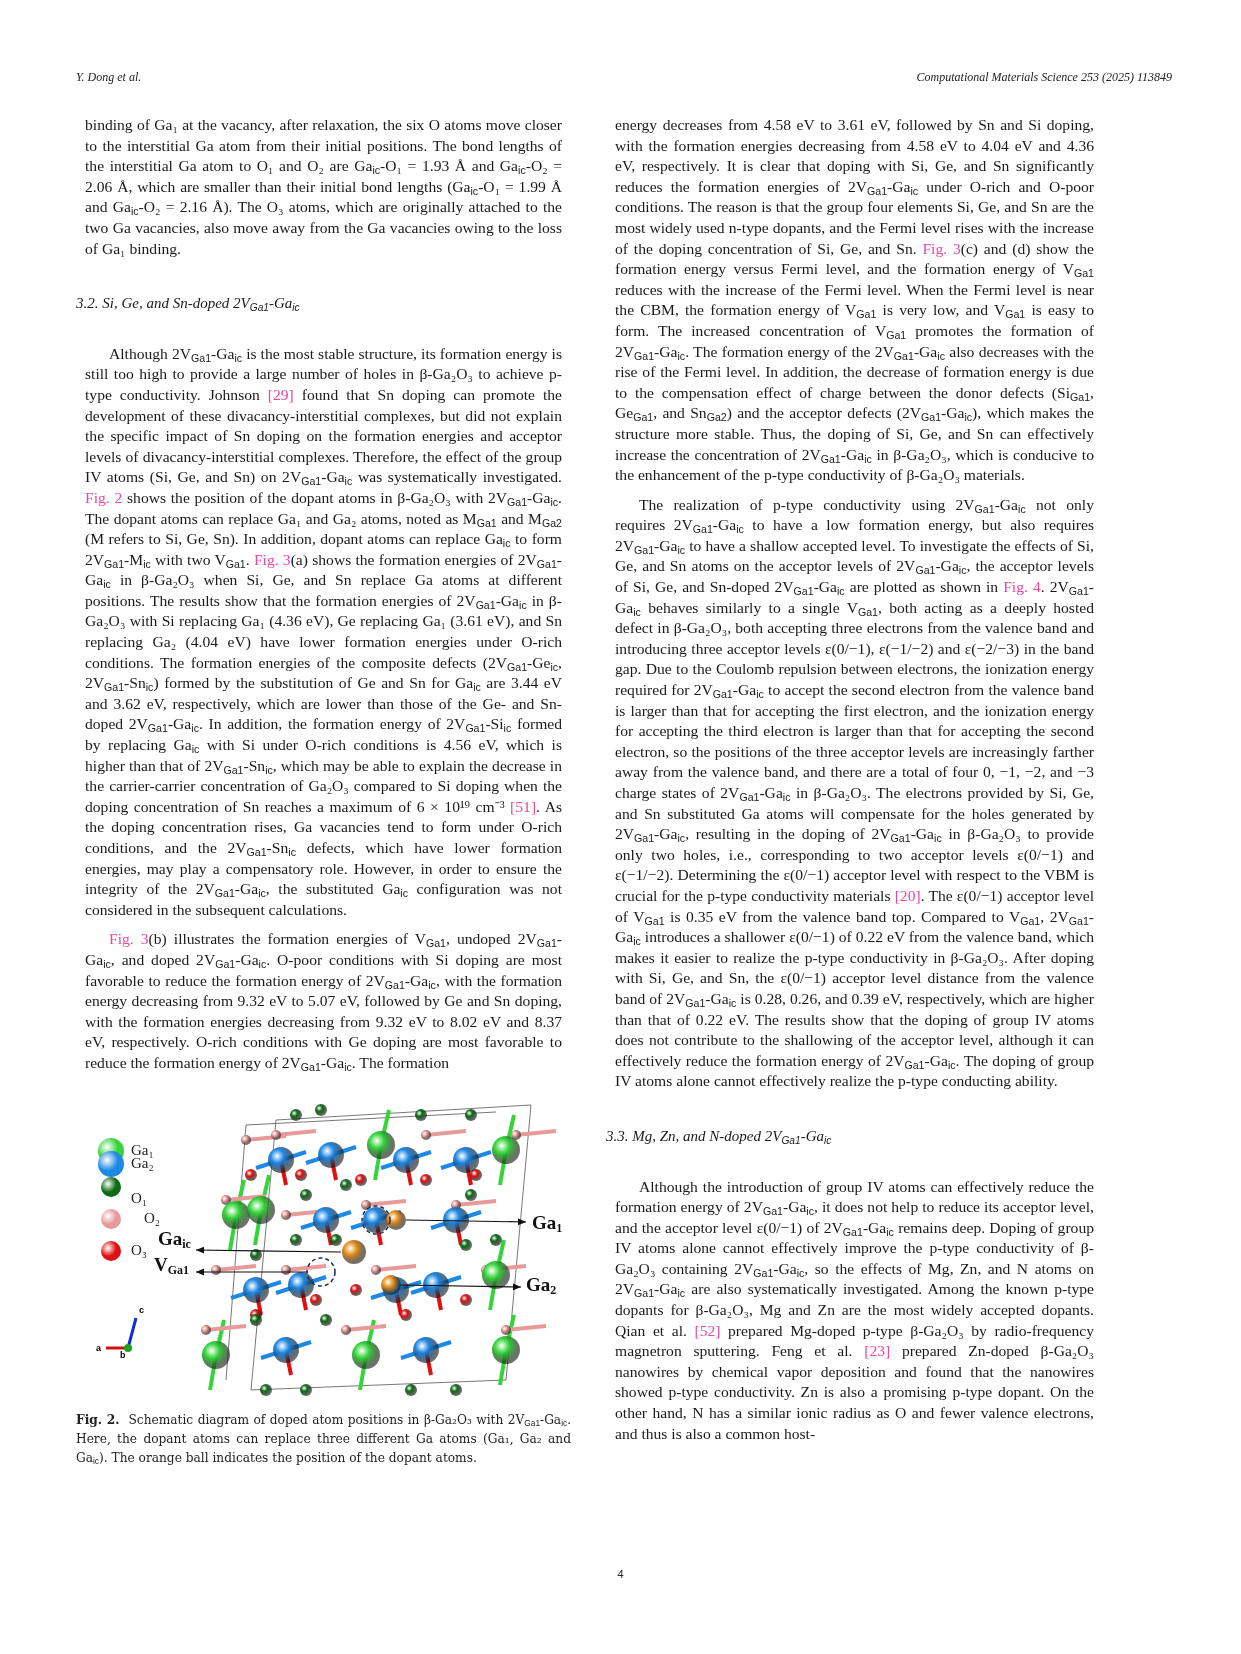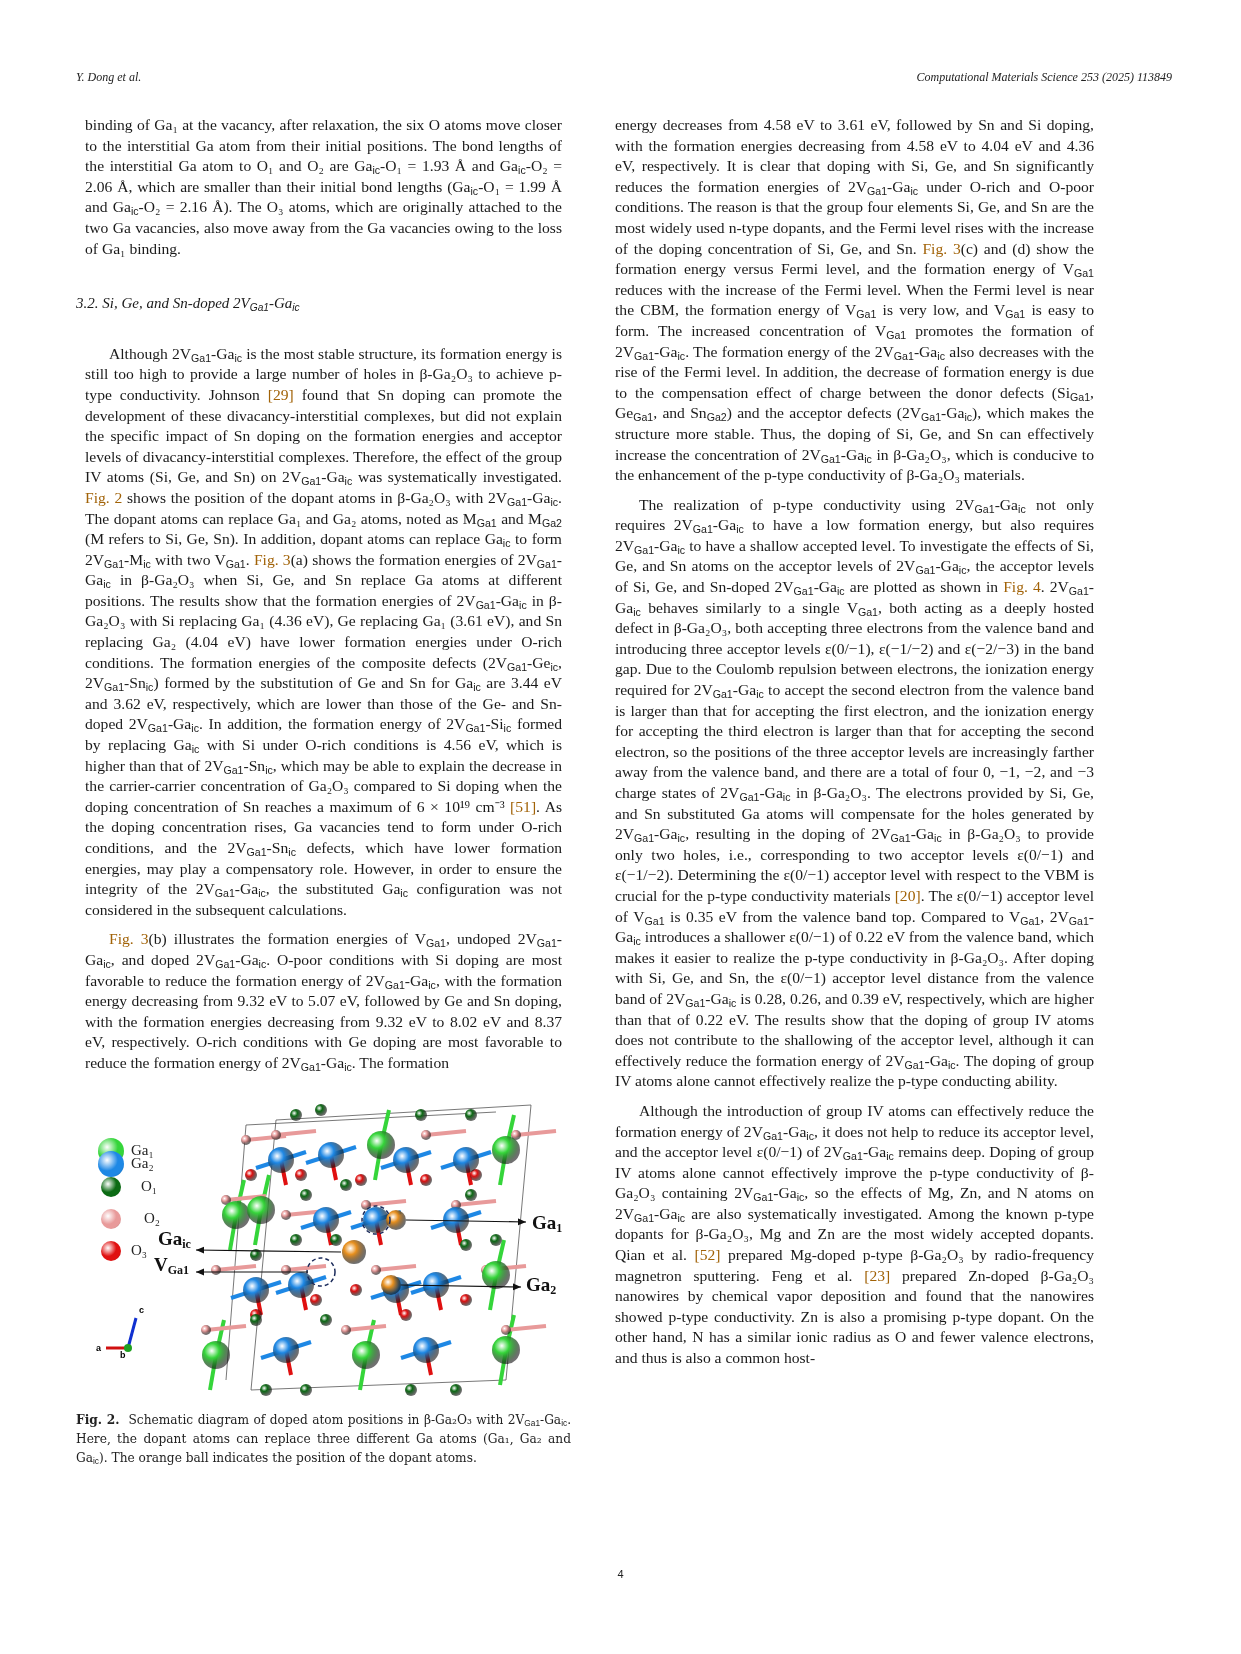--- a/index.html
+++ b/index.html
@@ -10,21 +10,21 @@
   .rh-left { left: 76px; text-align: right; }
   .rh-right { right: 69px; }
   .col { position: absolute; top: 106px; font-family: "Liberation Serif", serif; font-size: 15.6px;
          line-height: 20.6px; text-align: justify; }
   .col-left { left: 76px; width: 495px; }
   .col-right { left: 606px; width: 497px; }
   p { margin: 9px; }
   p.indent { text-indent: 24px; }
   .section-heading { font-style: italic; font-size: 15px; margin: 34px 0 30px 0; }
   sub { font-size: 0.68em; vertical-align: -0.25em; line-height: 0; font-family: "Liberation Sans", sans-serif; }
-  .link { color: #a16207; cursor: pointer; }
+  .link { color: #ec4899; cursor: pointer; }
   .figure { position: absolute; left: 76px; top: 1100px; width: 500px; height: 300px; }
   .fig-caption { position: absolute; left: 76px; top: 1411px; width: 495px;
                  font-family: "DejaVu Serif", serif; font-size: 12.2px; line-height: 19px; text-align: justify; color: #222; }
   .fig-caption b { font-weight: bold; }
   .page-number { position: absolute; left: 0; width: 1241px; top: 1568px; text-align: center;
                  font-family: "Liberation Sans", sans-serif; font-size: 11px; color: #222; }
   .legend { position: absolute; left: 20px; top: 10px; }
   .legend-item { position: absolute; left: 0; width: 80px; height: 30px; }
   .legend-ball { position: absolute; left: 0; border-radius: 50%; }
   .legend-label { position: absolute; left: 35px; font-family: "Liberation Serif", serif; font-size: 15px; color: #222; }
@@ -48,21 +48,21 @@
       <div class="legend-item" style="top: 0px; margin-top: 28px;">
         <div class="legend-ball" style="width: 26px; height: 26px; top: 0px; left: 2px; background: radial-gradient(circle at 35% 35%, rgb(255, 255, 255) 0%, rgb(53, 213, 58) 45%, rgb(53, 213, 58) 70%, rgb(0, 0, 0) 140%);"></div>
         <div class="legend-label" style="top: 4px;">Ga₁</div>
       </div>
       <div class="legend-item" style="top: 41px;">
         <div class="legend-ball" style="width: 26px; height: 26px; top: 0px; left: 2px; background: radial-gradient(circle at 35% 35%, rgb(255, 255, 255) 0%, rgb(30, 136, 229) 45%, rgb(30, 136, 229) 70%, rgb(0, 0, 0) 140%);"></div>
         <div class="legend-label" style="top: 4px;">Ga₂</div>
       </div>
       <div class="legend-item" style="top: 64px;">
         <div class="legend-ball" style="width: 20px; height: 20px; top: 3px; left: 5px; background: radial-gradient(circle at 35% 35%, rgb(255, 255, 255) 0%, rgb(12, 107, 20) 45%, rgb(12, 107, 20) 70%, rgb(0, 0, 0) 140%);"></div>
-        <div class="legend-label" style="top: 4px; margin-left: 10px;">O₁</div>
+        <div class="legend-label" style="top: 16px;">O₁</div>
       </div>
       <div class="legend-item" style="top: 96px;">
         <div class="legend-ball" style="width: 20px; height: 20px; top: 3px; left: 5px; background: radial-gradient(circle at 35% 35%, rgb(255, 255, 255) 0%, rgb(232, 154, 154) 45%, rgb(232, 154, 154) 70%, rgb(0, 0, 0) 140%);"></div>
         <div class="legend-label" style="top: 4px; margin-left: 13px;">O₂</div>
       </div>
       <div class="legend-item" style="top: 128px;">
         <div class="legend-ball" style="width: 20px; height: 20px; top: 3px; left: 5px; background: radial-gradient(circle at 35% 35%, rgb(255, 255, 255) 0%, rgb(224, 16, 16) 45%, rgb(224, 16, 16) 70%, rgb(0, 0, 0) 140%);"></div>
         <div class="legend-label" style="top: 4px;">O₃</div>
       </div>
     </div>
@@ -262,16 +262,17 @@
 </div>
 
 <div class="fig-caption">
   <b>Fig. 2.</b>&nbsp;
   <span>Schematic diagram of doped atom positions in β-Ga₂O₃ with 2V<sub>Ga1</sub>-Ga<sub>ic</sub>. Here, the dopant atoms can replace three different Ga atoms (Ga₁, Ga₂ and Ga<sub>ic</sub>). The orange ball indicates the position of the dopant atoms.</span>
 </div>
 
 <div class="col col-right">
   <p>energy decreases from 4.58 eV to 3.61 eV, followed by Sn and Si doping, with the formation energies decreasing from 4.58 eV to 4.04 eV and 4.36 eV, respectively. It is clear that doping with Si, Ge, and Sn significantly reduces the formation energies of 2V<sub>Ga1</sub>-Ga<sub>ic</sub> under O-rich and O-poor conditions. The reason is that the group four elements Si, Ge, and Sn are the most widely used n-type dopants, and the Fermi level rises with the increase of the doping concentration of Si, Ge, and Sn. <span class="link">Fig. 3</span>(c) and (d) show the formation energy versus Fermi level, and the formation energy of V<sub>Ga1</sub> reduces with the increase of the Fermi level. When the Fermi level is near the CBM, the formation energy of V<sub>Ga1</sub> is very low, and V<sub>Ga1</sub> is easy to form. The increased concentration of V<sub>Ga1</sub> promotes the formation of 2V<sub>Ga1</sub>-Ga<sub>ic</sub>. The formation energy of the 2V<sub>Ga1</sub>-Ga<sub>ic</sub> also decreases with the rise of the Fermi level. In addition, the decrease of formation energy is due to the compensation effect of charge between the donor defects (Si<sub>Ga1</sub>, Ge<sub>Ga1</sub>, and Sn<sub>Ga2</sub>) and the acceptor defects (2V<sub>Ga1</sub>-Ga<sub>ic</sub>), which makes the structure more stable. Thus, the doping of Si, Ge, and Sn can effectively increase the concentration of 2V<sub>Ga1</sub>-Ga<sub>ic</sub> in β-Ga₂O₃, which is conducive to the enhancement of the p-type conductivity of β-Ga₂O₃ materials.</p>
   <p class="indent">The realization of p-type conductivity using 2V<sub>Ga1</sub>-Ga<sub>ic</sub> not only requires 2V<sub>Ga1</sub>-Ga<sub>ic</sub> to have a low formation energy, but also requires 2V<sub>Ga1</sub>-Ga<sub>ic</sub> to have a shallow accepted level. To investigate the effects of Si, Ge, and Sn atoms on the acceptor levels of 2V<sub>Ga1</sub>-Ga<sub>ic</sub>, the acceptor levels of Si, Ge, and Sn-doped 2V<sub>Ga1</sub>-Ga<sub>ic</sub> are plotted as shown in <span class="link">Fig. 4</span>. 2V<sub>Ga1</sub>-Ga<sub>ic</sub> behaves similarly to a single V<sub>Ga1</sub>, both acting as a deeply hosted defect in β-Ga₂O₃, both accepting three electrons from the valence band and introducing three acceptor levels ε(0/−1), ε(−1/−2) and ε(−2/−3) in the band gap. Due to the Coulomb repulsion between electrons, the ionization energy required for 2V<sub>Ga1</sub>-Ga<sub>ic</sub> to accept the second electron from the valence band is larger than that for accepting the first electron, and the ionization energy for accepting the third electron is larger than that for accepting the second electron, so the positions of the three acceptor levels are increasingly farther away from the valence band, and there are a total of four 0, −1, −2, and −3 charge states of 2V<sub>Ga1</sub>-Ga<sub>ic</sub> in β-Ga₂O₃. The electrons provided by Si, Ge, and Sn substituted Ga atoms will compensate for the holes generated by 2V<sub>Ga1</sub>-Ga<sub>ic</sub>, resulting in the doping of 2V<sub>Ga1</sub>-Ga<sub>ic</sub> in β-Ga₂O₃ to provide only two holes, i.e., corresponding to two acceptor levels ε(0/−1) and ε(−1/−2). Determining the ε(0/−1) acceptor level with respect to the VBM is crucial for the p-type conductivity materials <span class="link">[20]</span>. The ε(0/−1) acceptor level of V<sub>Ga1</sub> is 0.35 eV from the valence band top. Compared to V<sub>Ga1</sub>, 2V<sub>Ga1</sub>-Ga<sub>ic</sub> introduces a shallower ε(0/−1) of 0.22 eV from the valence band, which makes it easier to realize the p-type conductivity in β-Ga₂O₃. After doping with Si, Ge, and Sn, the ε(0/−1) acceptor level distance from the valence band of 2V<sub>Ga1</sub>-Ga<sub>ic</sub> is 0.28, 0.26, and 0.39 eV, respectively, which are higher than that of 0.22 eV. The results show that the doping of group IV atoms does not contribute to the shallowing of the acceptor level, although it can effectively reduce the formation energy of 2V<sub>Ga1</sub>-Ga<sub>ic</sub>. The doping of group IV atoms alone cannot effectively realize the p-type conducting ability.</p>
+  <div class="section-heading">3.3.  Mg, Zn, and N-doped 2V<sub>Ga1</sub>-Ga<sub>ic</sub></div>
   <p class="indent">Although the introduction of group IV atoms can effectively reduce the formation energy of 2V<sub>Ga1</sub>-Ga<sub>ic</sub>, it does not help to reduce its acceptor level, and the acceptor level ε(0/−1) of 2V<sub>Ga1</sub>-Ga<sub>ic</sub> remains deep. Doping of group IV atoms alone cannot effectively improve the p-type conductivity of β-Ga₂O₃ containing 2V<sub>Ga1</sub>-Ga<sub>ic</sub>, so the effects of Mg, Zn, and N atoms on 2V<sub>Ga1</sub>-Ga<sub>ic</sub> are also systematically investigated. Among the known p-type dopants for β-Ga₂O₃, Mg and Zn are the most widely accepted dopants. Qian et al. <span class="link">[52]</span> prepared Mg-doped p-type β-Ga₂O₃ by radio-frequency magnetron sputtering. Feng et al. <span class="link">[23]</span> prepared Zn-doped β-Ga₂O₃ nanowires by chemical vapor deposition and found that the nanowires showed p-type conductivity. Zn is also a promising p-type dopant. On the other hand, N has a similar ionic radius as O and fewer valence electrons, and thus is also a common host-</p>
 </div>
 
 <div class="page-number">4</div>
 
 </body></html>

